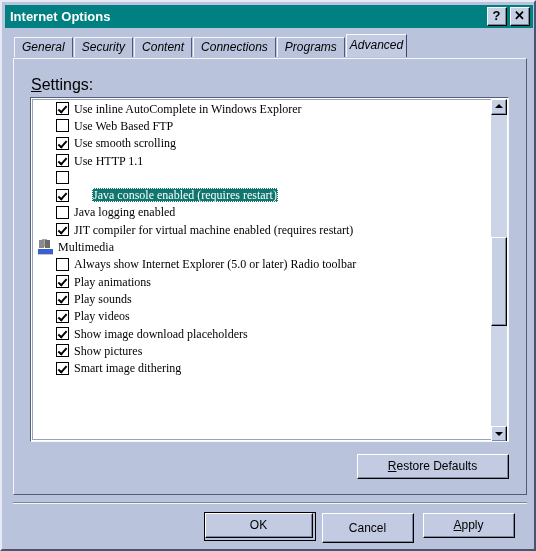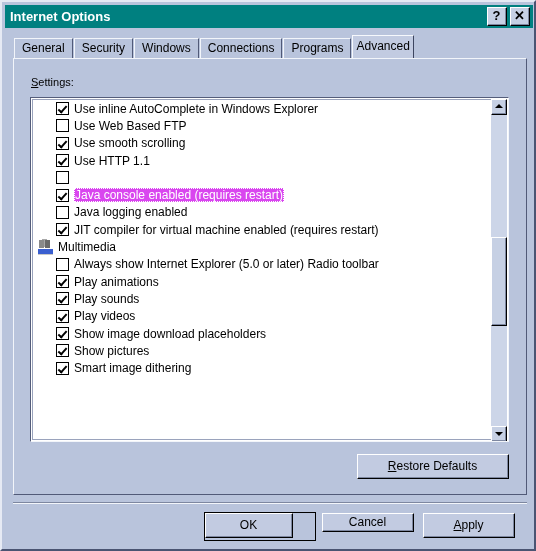--- a/index.html
+++ b/index.html
@@ -73,22 +73,23 @@
   }
   #btn-help { right: 26px; }
   #btn-close { right: 3px; }
 
   
   #tabstrip {
     position: absolute;
     left: 12px; top: 35px;
     width: 512px; height: 22px;
     display: flex;
-    align-items: center;
+    align-items: flex-start;
     z-index: 5;
+    font-style: italic;
   }
   .tab {
     height: 20px;
     padding: 0 7px;
     background: #b9c4dc;
     border-top: 1px solid #f2f5fa;
     border-left: 1px solid #f2f5fa;
     border-right: 1px solid #515a78;
     box-sizing: border-box;
     font-size: 12px;
@@ -120,21 +121,21 @@
     border-top: 1px solid #f2f5fa;
     border-left: 1px solid #f2f5fa;
     border-right: 1px solid #515a78;
     border-bottom: 1px solid #515a78;
     box-sizing: border-box;
   }
 
   #settings-label {
     position: absolute;
     left: 29px; top: 74px;
-    font-size: 11px;
+    font-size: 16px;
     color: #000;
   }
   .acc { text-decoration: underline; }
 
   
   #listbox {
     position: absolute;
     left: 28px; top: 95px;
     width: 479px; height: 345px;
     background: #ffffff;
@@ -182,37 +183,38 @@
   }
   .row .cb.checked::after {
     content: "";
     position: absolute;
     left: 3px; top: 1px;
     width: 3px; height: 7px;
     border: solid #000;
     border-width: 0 2px 2px 0;
     transform: rotate(42deg);
   }
-  .row .lbl { line-height: 14px; }
+  .row .lbl { line-height: 14px; font-family: Liberation Serif, serif; }
 
   .grouprow .icon {
     width: 16px; height: 16px;
     margin-left: 1px;
     margin-right: 4px;
     flex: 0 0 auto;
     position: relative;
   }
   .grouprow .lbl { line-height: 14px; }
 
   .row.selected .lbl {
-    background: #d946ef;
+    background: #0f766e;
     color: #ffffff;
     outline: 1px dotted #ffffff;
     outline-offset: -1px;
     padding: 0 1px;
+    margin-left: 18px;
   }
 
   
   .ico-ie {
     background: #ffffff;
     border: 1px solid #6d6d6d;
     width: 13px; height: 14px;
     margin-top: 1px;
   }
   .ico-ie::before {
@@ -392,35 +394,35 @@
   #bottombar-sep {
     position: absolute;
     left: 11px; top: 500px;
     width: 514px; height: 2px;
     border-top: 1px solid #7d87a0;
     border-bottom: 1px solid #f2f5fa;
     box-sizing: border-box;
   }
   #btn-ok {
     left: 203px; top: 511px;
-    width: 88px; height: 25px;
+    width: 108px; height: 25px;
     border-right: 1px solid #000;
     border-bottom: 1px solid #000;
   }
   #btn-ok .defring {
     position: absolute;
     left: -2px; top: -2px;
     width: 112px; height: 29px;
     border: 1px solid #000;
     box-sizing: border-box;
     pointer-events: none;
   }
   #btn-cancel {
     left: 320px; top: 511px;
-    width: 92px; height: 19px;
+    width: 92px; height: 30px;
   }
   #btn-apply {
     left: 421px; top: 511px;
     width: 92px; height: 25px;
   }
 </style>
 </head>
 <body>
 
 <div id="window">
@@ -431,21 +433,21 @@
       <span class="inner">?</span>
     </div>
     <div class="titlebtn" id="btn-close">
       <span class="inner">✕</span>
     </div>
   </div>
 
   <div id="tabstrip">
       <div class="tab">General</div>
       <div class="tab">Security</div>
-      <div class="tab">Windows</div>
+      <div class="tab">Content</div>
       <div class="tab">Connections</div>
       <div class="tab">Programs</div>
       <div class="tab active">Advanced</div>
     </div>
 
   <div id="tabpage"></div>
 
   <div id="settings-label"><span class="acc">S</span><span>ettings:</span></div>
 
   <div id="listbox">

